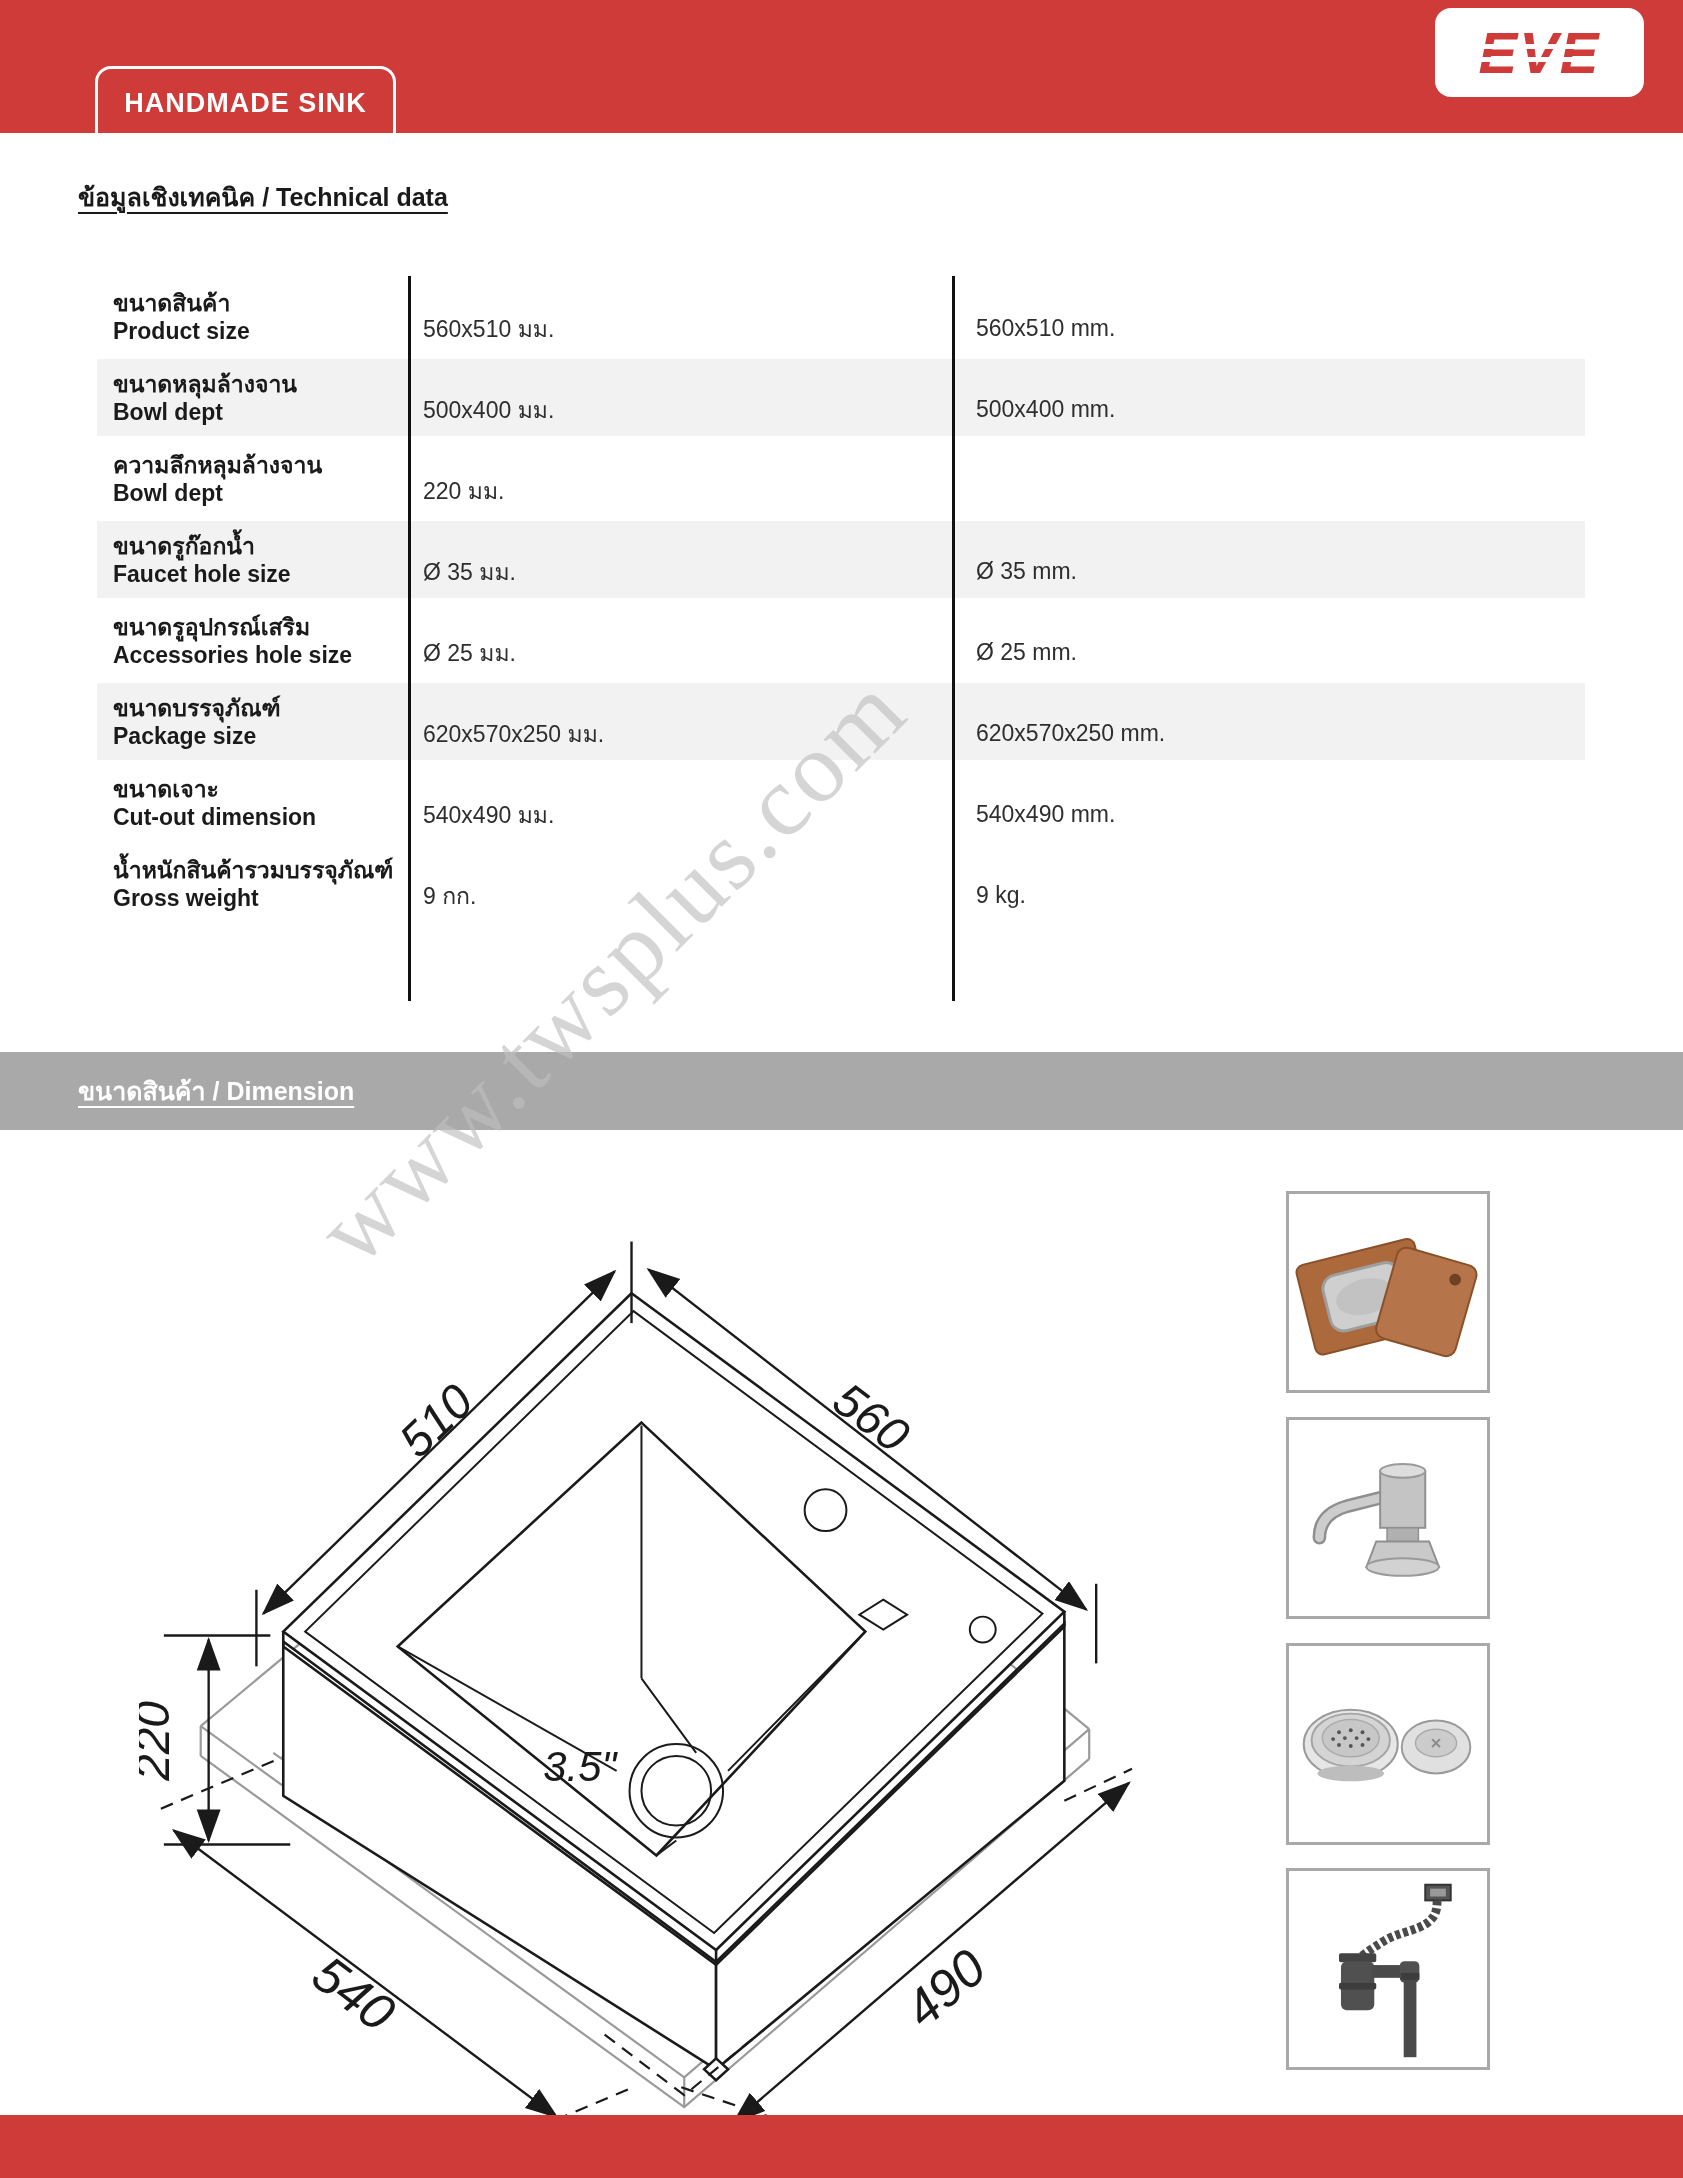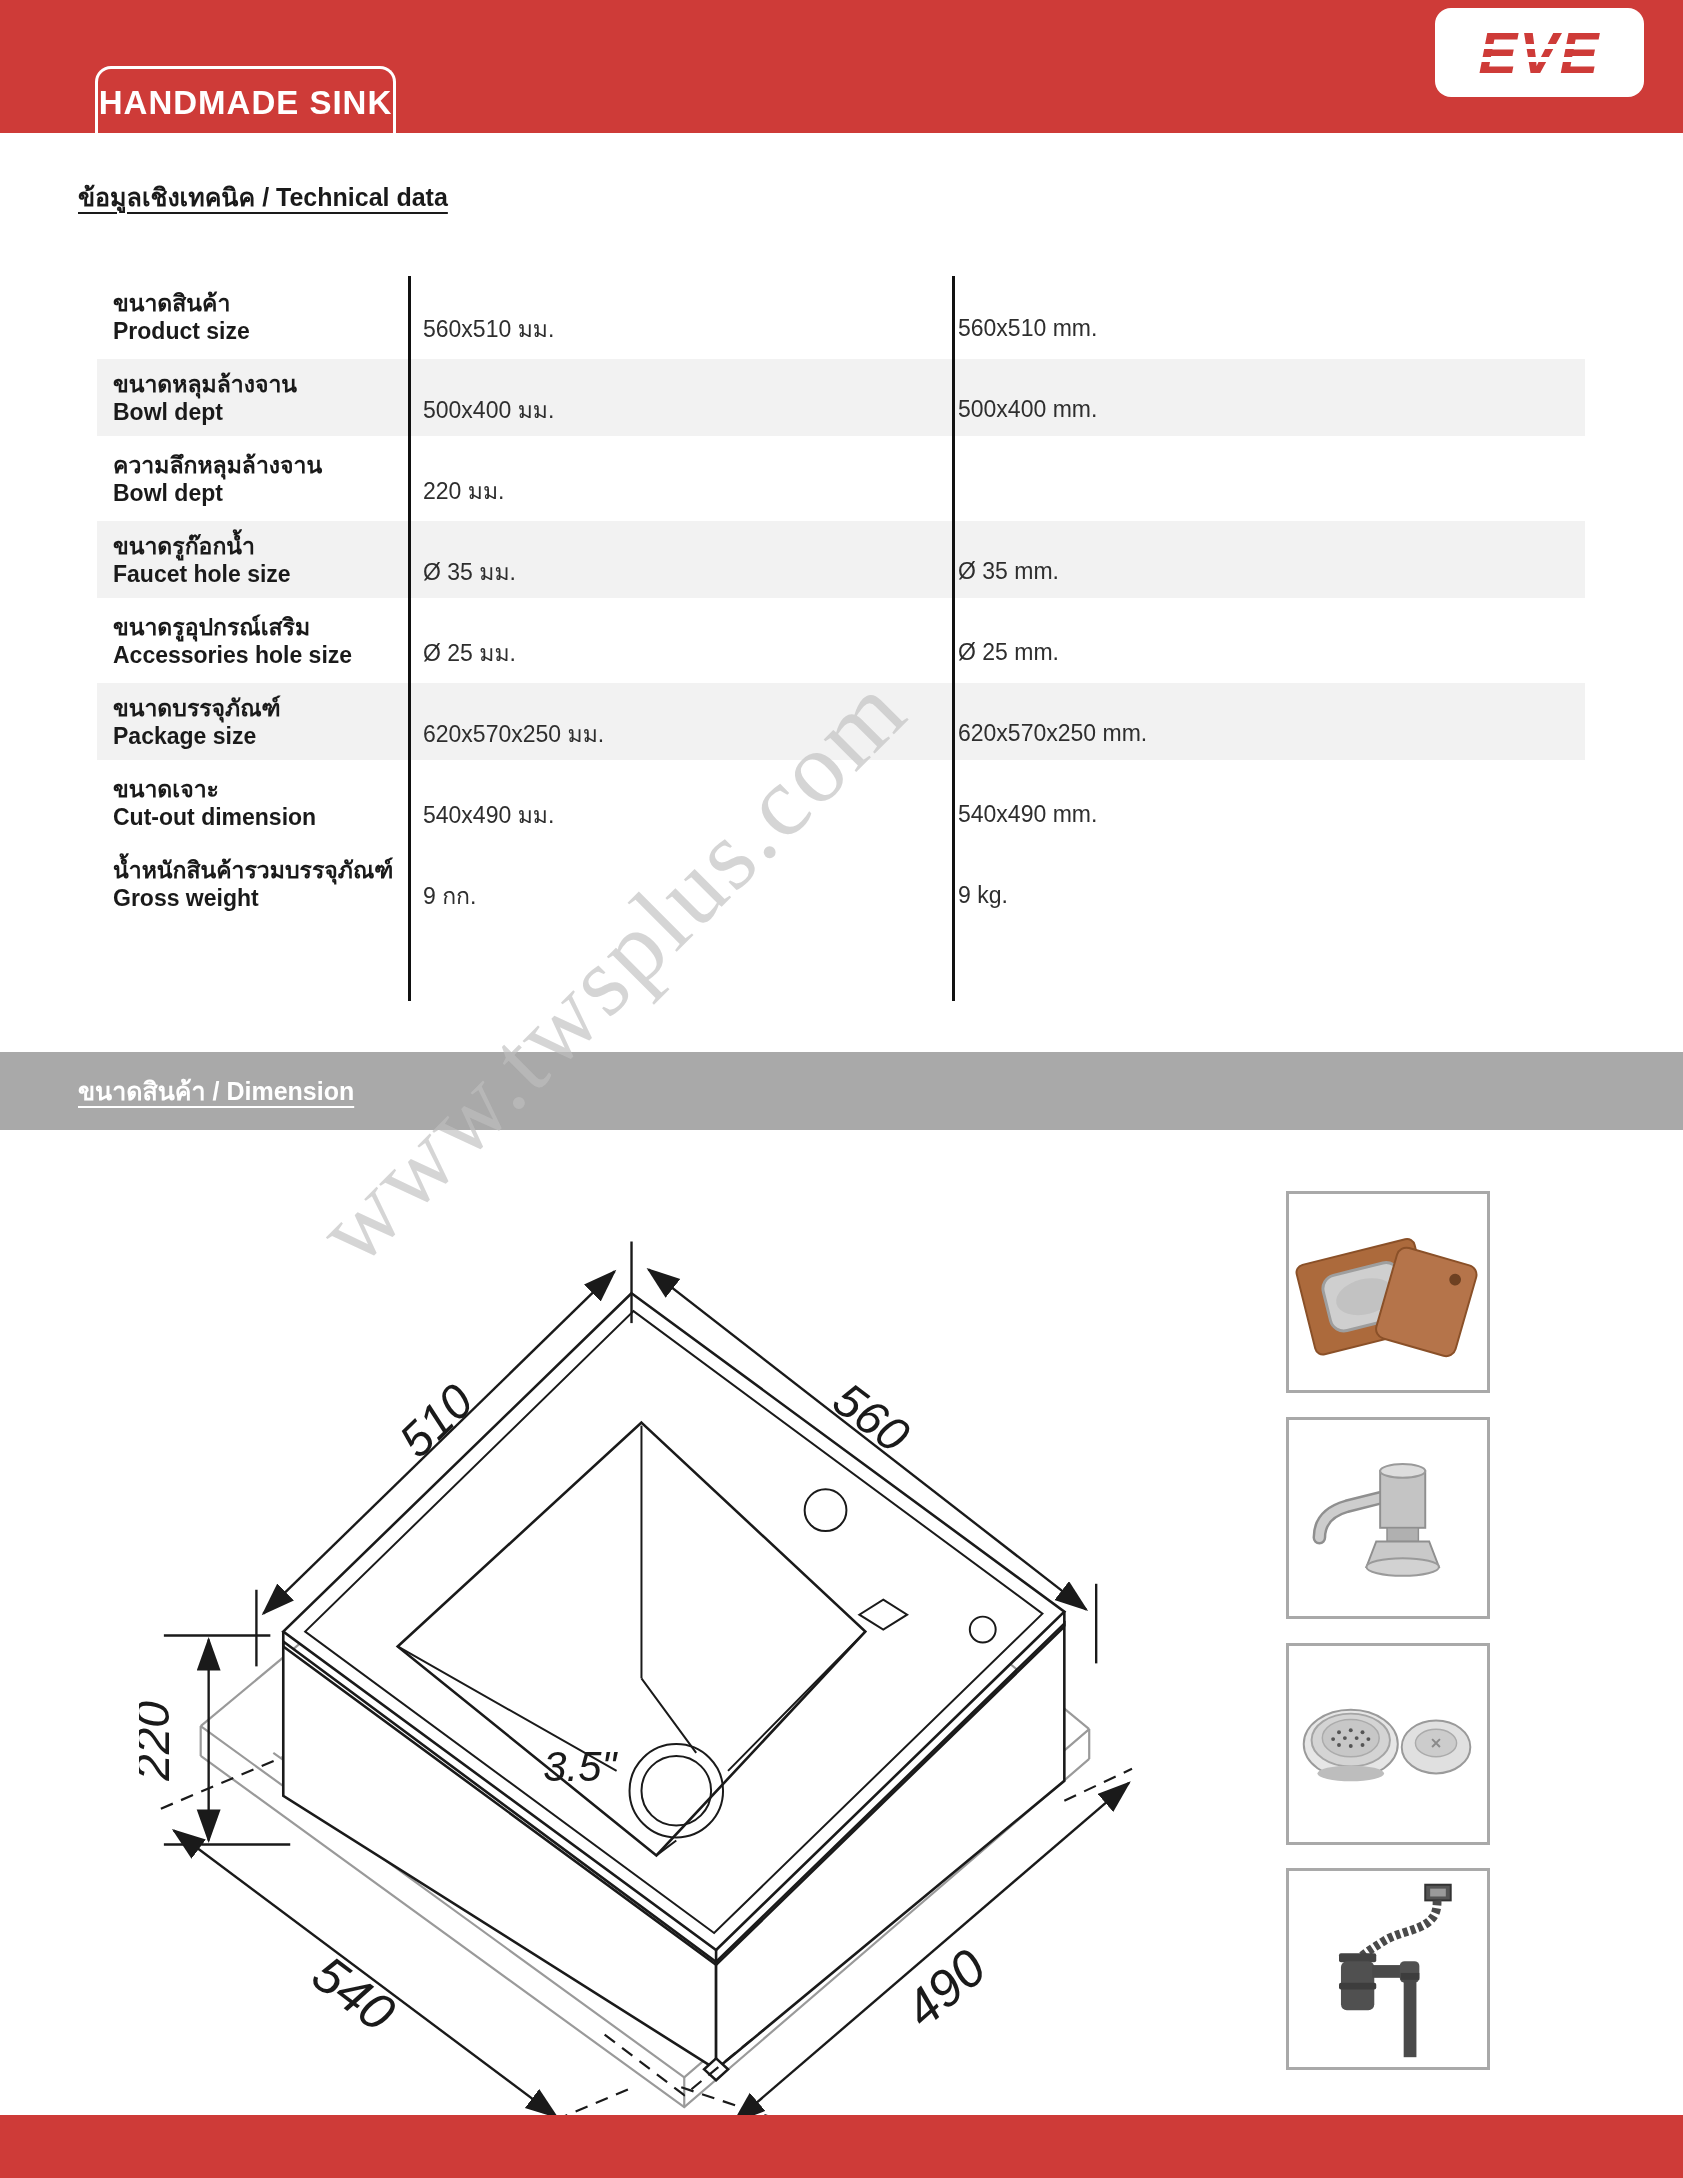--- a/index.html
+++ b/index.html
@@ -4,41 +4,41 @@
 <style>
   html,body{margin:0;padding:0;background:#ffffff;}
   .page{position:relative;width:1684px;height:2178px;background:#ffffff;overflow:hidden;
         font-family:"Liberation Sans",sans-serif;color:#1a1a1a;}
 
   
   .top-banner{position:absolute;left:0;top:0;width:1684px;height:133px;background:#CE3B38;}
   .product-box{position:absolute;left:95px;top:66px;width:295px;height:68px;
                border:3px solid #ffffff;border-bottom:none;border-radius:16px 16px 0 0;
                display:flex;align-items:center;justify-content:center;}
-  .product-box span{color:#ffffff;font-size:33px;font-weight:bold;letter-spacing:1px;}
+  .product-box span{color:#ffffff;font-size:27px;font-weight:bold;letter-spacing:1px;}
   .logo-box{position:absolute;left:1435px;top:8px;width:209px;height:89px;background:#ffffff;
             border-radius:16px;display:flex;align-items:center;justify-content:center;}
   .logo-text{position:relative;color:#CE3B38;font-size:58px;font-weight:bold;font-style:italic;
              letter-spacing:2px;line-height:1;}
   .logo-text::before,.logo-text::after{content:"";position:absolute;left:-6px;right:-6px;height:5px;background:#ffffff;}
   .logo-text::before{top:36%;}
   .logo-text::after{top:58%;}
 
   
   .tech-title{position:absolute;left:78px;top:177px;font-size:25px;font-weight:bold;
               text-decoration:underline;text-underline-offset:6px;text-decoration-thickness:2px;}
   .tech-table{position:absolute;left:97px;top:276px;width:1488px;}
   .trow{display:grid;grid-template-columns:311px 544px auto;height:81px;align-items:center;box-sizing:border-box;}
   .trow.alt{background:#F2F2F2;border-top:2px solid #ffffff;border-bottom:2px solid #ffffff;}
   .tlabel{padding-left:16px;}
   .tlabel .lth{font-size:23px;font-weight:bold;line-height:28px;}
   .tlabel .len{font-size:23px;font-weight:bold;line-height:28px;}
   .tval{font-size:23px;color:#2e2e2e;margin-top:24px;}
   .tval.c1{padding-left:15px;}
-  .tval.c2{padding-left:6px;}
+  .tval.c2{padding-left:24px;}
   .vline{position:absolute;top:276px;width:3px;height:725px;background:#111111;}
   .vline.v1{left:408px;}
   .vline.v2{left:952px;}
 
   
   .dim-bar{position:absolute;left:0;top:1052px;width:1684px;height:78px;background:#A9A9A9;
            display:flex;align-items:center;}
   .dim-bar span{margin-left:78px;color:#ffffff;font-size:25px;font-weight:bold;
                 text-decoration:underline;text-underline-offset:6px;text-decoration-thickness:2px;}
 

